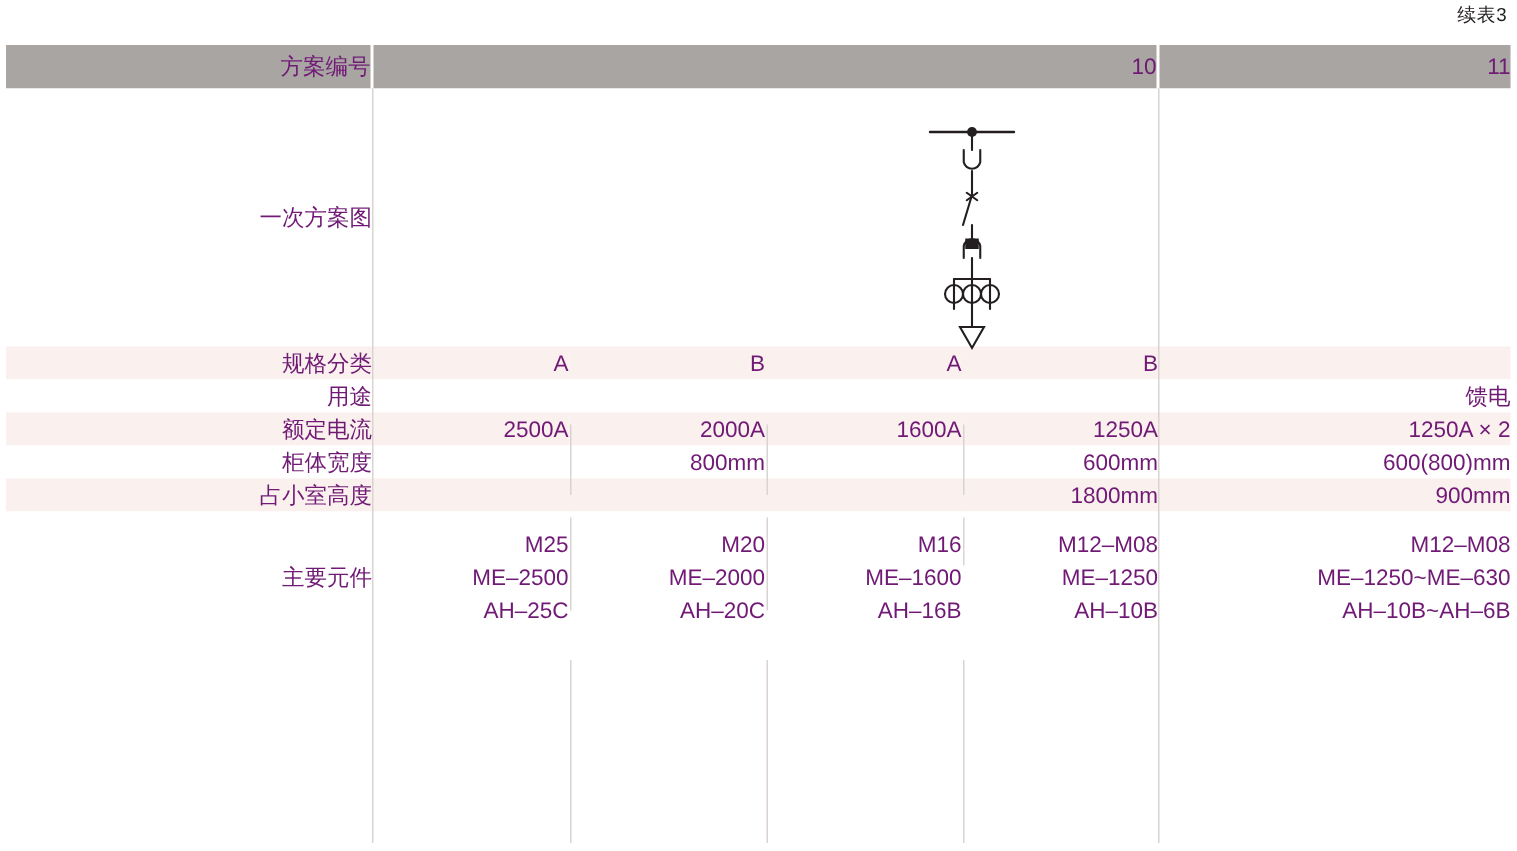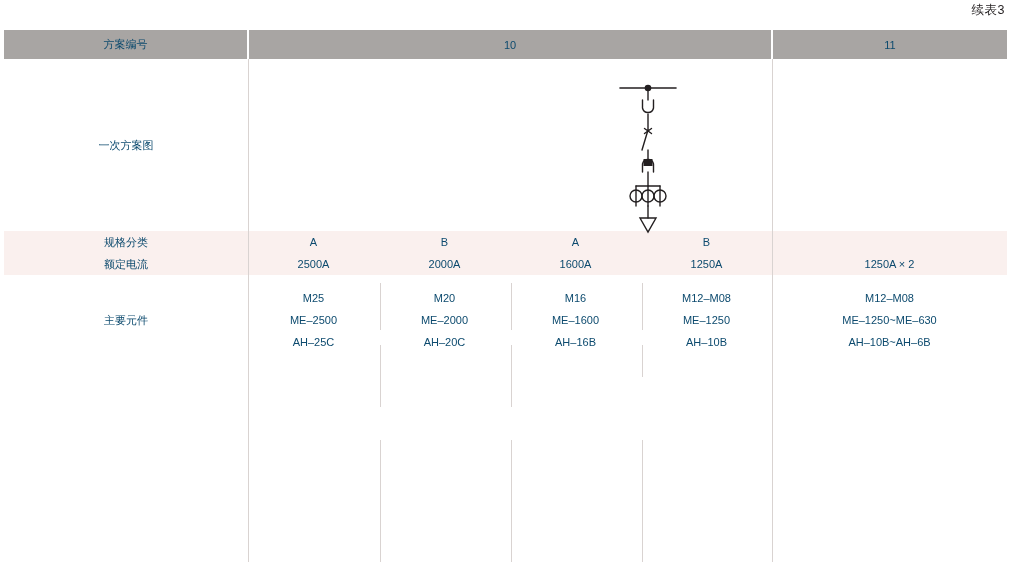--- a/index.html
+++ b/index.html
@@ -31,24 +31,24 @@
   table.main {
     position: absolute;
     left: 4px;
     top: 30px;
     width: 1003px;
     border-collapse: collapse;
     table-layout: fixed;
   }
   table.main td {
     border: none;
-    text-align: center;
+    text-align: right;
     vertical-align: middle;
-    font-size: 11px;
-    color: #0c4a6e;
+    font-size: 15px;
+    color: #701a75;
     padding: 0;
   }
   
   .hdr td {
     background: #a8a5a3;
     color: #ffffff;
     height: 29px;
     font-size: 12.5px;
   }
   .hdr td.h-sep {
@@ -133,31 +133,46 @@
 
     <tr class="row-band tint">
       <td>规格分类</td>
       <td>A</td>
       <td>B</td>
       <td>A</td>
       <td>B</td>
       <td></td>
     </tr>
 
+    <tr class="row-band plain">
+      <td>用途</td>
+      <td colspan="5">馈电</td>
+    </tr>
 
     <tr class="row-band tint">
       <td>额定电流</td>
       <td>2500A</td>
       <td>2000A</td>
       <td>1600A</td>
       <td>1250A</td>
       <td>1250A × 2</td>
     </tr>
 
-
+    <tr class="row-band plain">
+      <td>柜体宽度</td>
+      <td colspan="2">800mm</td>
+      <td colspan="2">600mm</td>
+      <td>600(800)mm</td>
+    </tr>
+
+    <tr class="row-band tint">
+      <td>占小室高度</td>
+      <td colspan="4">1800mm</td>
+      <td>900mm</td>
+    </tr>
 
     <tr class="comp-row plain">
       <td>主要元件</td>
       <td>
         <span class="cellline">M25</span><br>
         <span class="cellline">ME–2500</span><br>
         <span class="cellline">AH–25C</span>
       </td>
       <td>
         <span class="cellline">M20</span><br>

